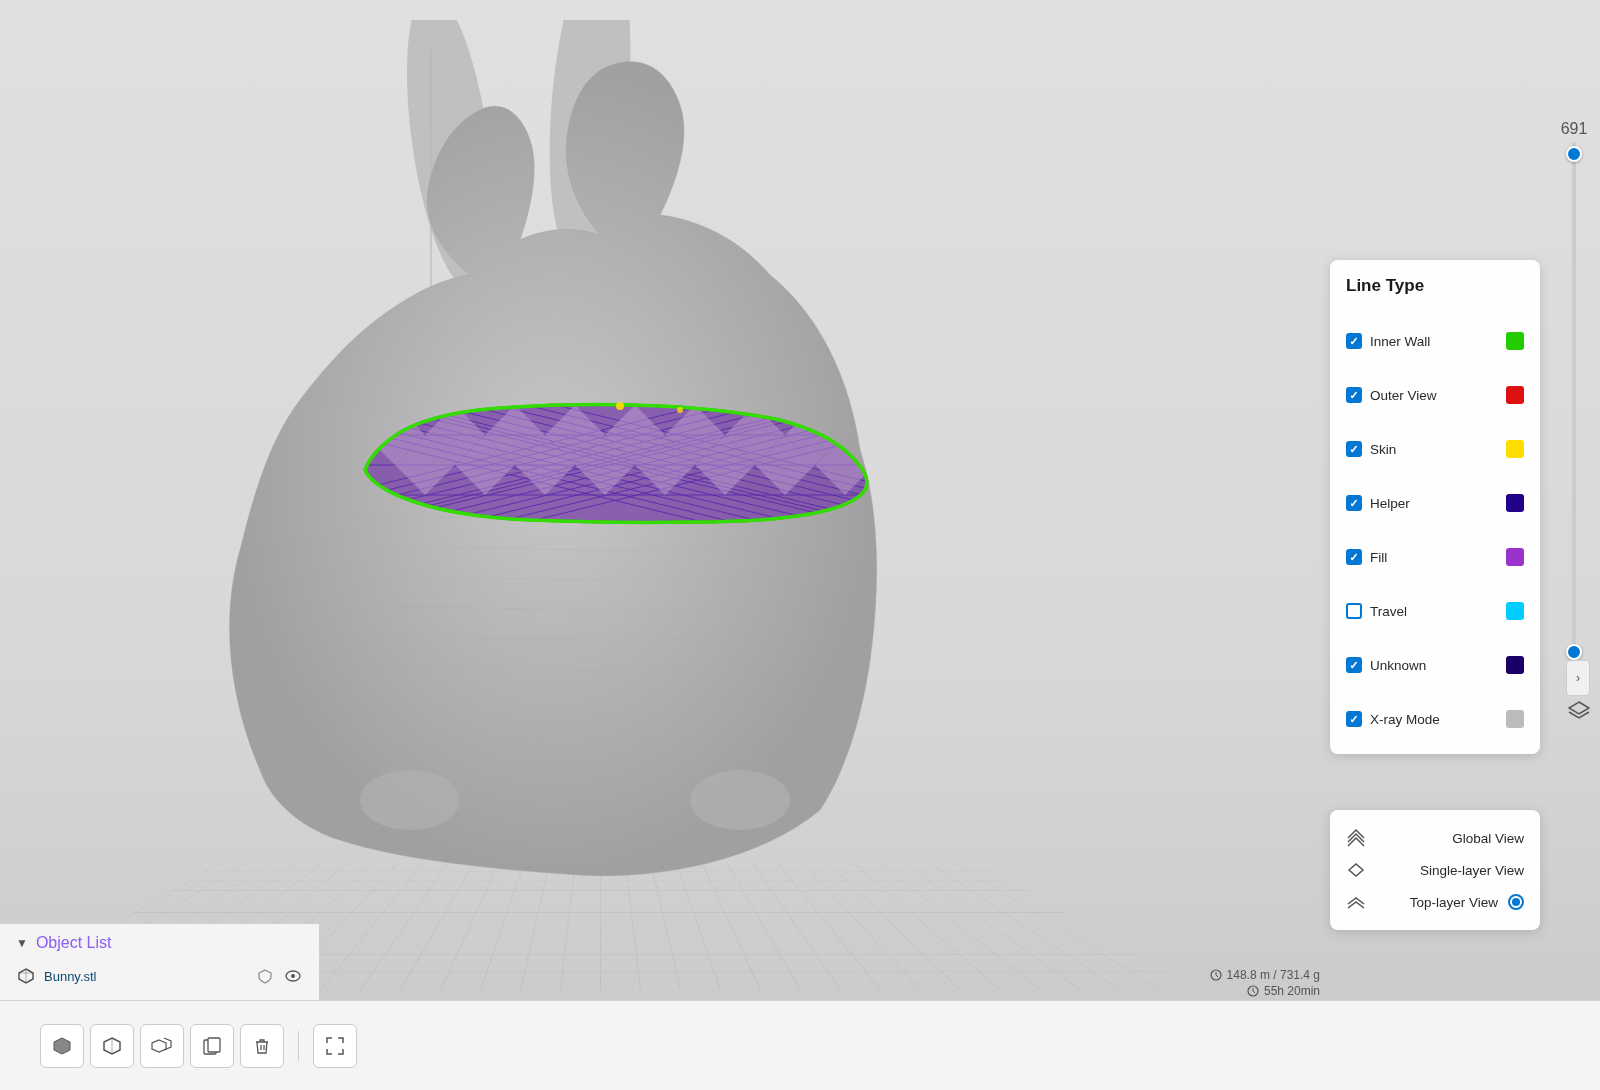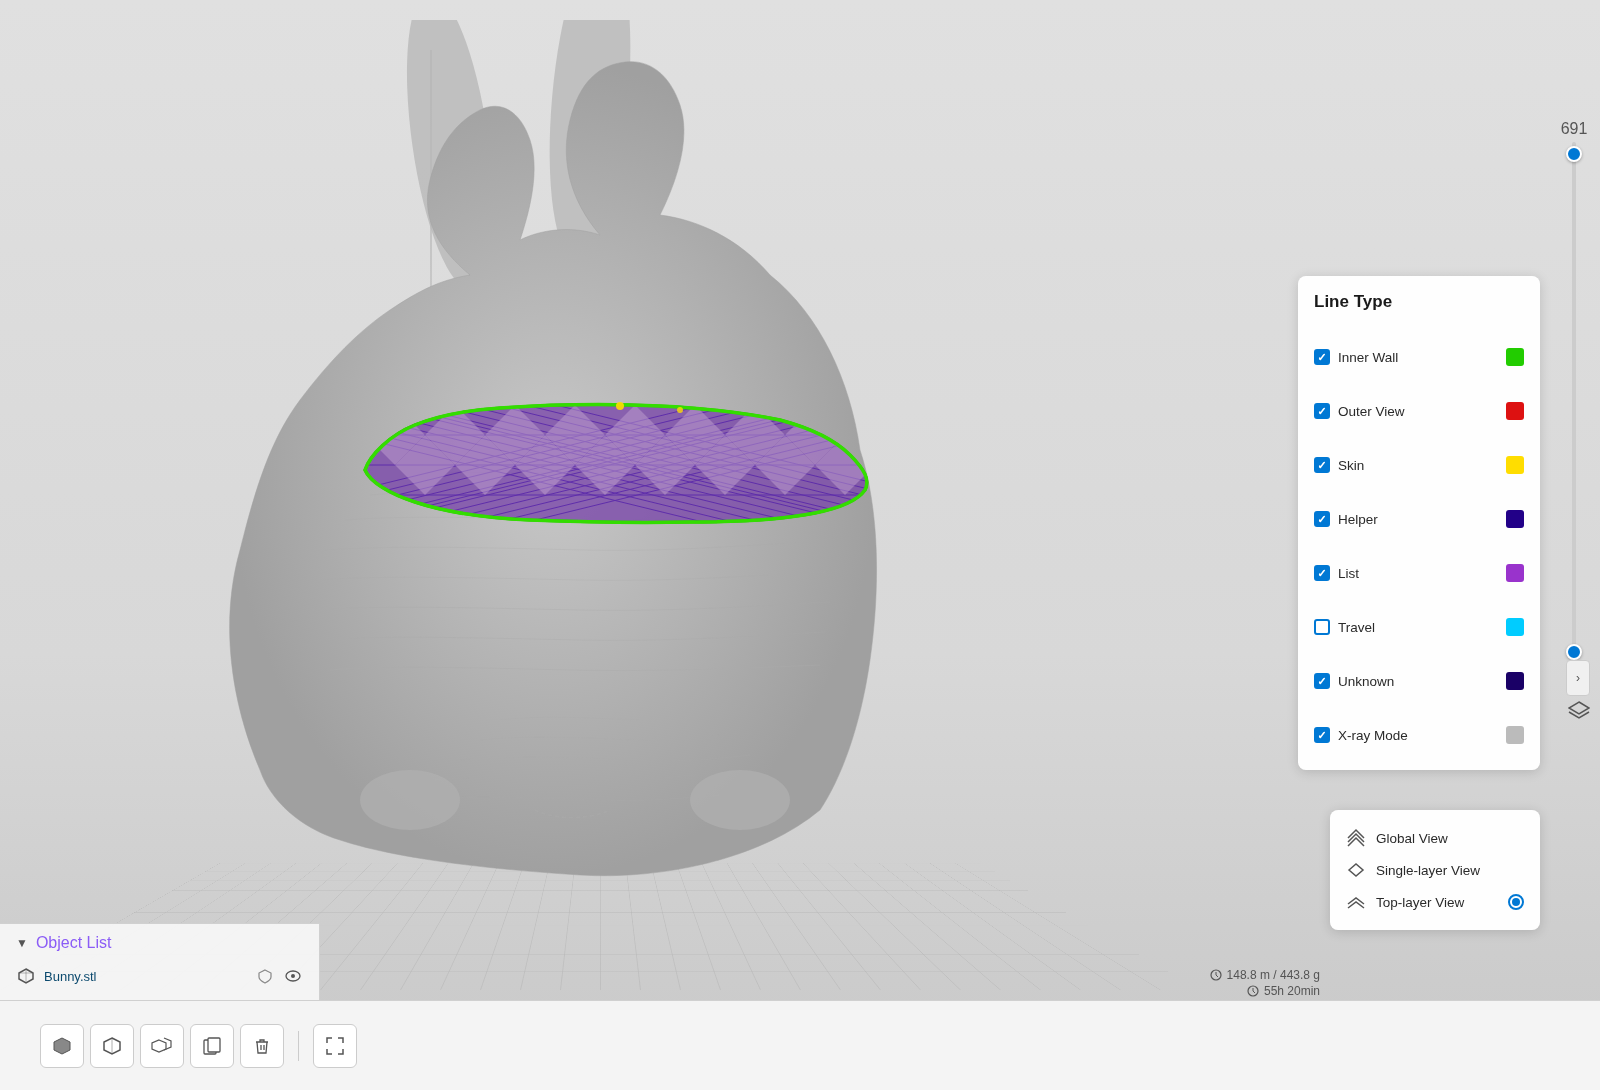--- a/index.html
+++ b/index.html
@@ -41,23 +41,23 @@
       position: absolute;
       top: 20px;
       left: 80px;
       width: 980px;
       height: 860px;
     }
 
     
     .line-type-panel {
       position: absolute;
-      top: 276px;
+      top: 260px;
       right: 60px;
-      width: 242px;
+      width: 210px;
       background: rgba(255,255,255,0.97);
       border-radius: 8px;
       padding: 16px;
       box-shadow: 0 2px 12px rgba(0,0,0,0.15);
     }
 
     .panel-title {
       font-size: 17px;
       font-weight: 600;
       color: #1a1a1a;
@@ -128,20 +128,21 @@
       align-items: center;
       gap: 10px;
       padding: 6px 0;
       cursor: pointer;
     }
 
     .view-label {
       font-size: 13.5px;
       color: #2a2a2a;
       flex: 1;
+      text-align: right;
     }
 
     .radio-dot {
       width: 16px;
       height: 16px;
       border-radius: 50%;
       border: 2px solid #0078d4;
       background: white;
       flex-shrink: 0;
       display: flex;
@@ -594,21 +595,21 @@
     </div>
 
     <div class="line-item">
       <div class="cb"></div>
       <span class="line-item-label">Helper</span>
       <div class="color-dot" style="background:#220088;"></div>
     </div>
 
     <div class="line-item">
       <div class="cb"></div>
-      <span class="line-item-label">List</span>
+      <span class="line-item-label">Fill</span>
       <div class="color-dot" style="background:#9933cc;"></div>
     </div>
 
     <div class="line-item">
       <div class="cb unchecked"></div>
       <span class="line-item-label">Travel</span>
       <div class="color-dot" style="background:#00ccff;"></div>
     </div>
 
     <div class="line-item">
@@ -685,21 +686,21 @@
       </div>
     </div>
   </div>
 
   <div class="status-bar">
     <div class="status-line">
       <svg width="14" height="14" viewBox="0 0 14 14">
         <circle cx="7" cy="7" r="5" fill="none" stroke="#555" stroke-width="1.2"></circle>
         <path d="M7 4v3l2 2" stroke="#555" stroke-width="1" fill="none"></path>
       </svg>
-      <span>148.8 m / 443.8 g</span>
+      <span>148.8 m / 731.4 g</span>
     </div>
     <div class="status-line">
       <svg width="14" height="14" viewBox="0 0 14 14">
         <circle cx="7" cy="7" r="5" fill="none" stroke="#555" stroke-width="1.2"></circle>
         <path d="M7 4v3l2 2" stroke="#555" stroke-width="1" fill="none"></path>
       </svg>
       <span>55h 20min</span>
     </div>
   </div>
 

